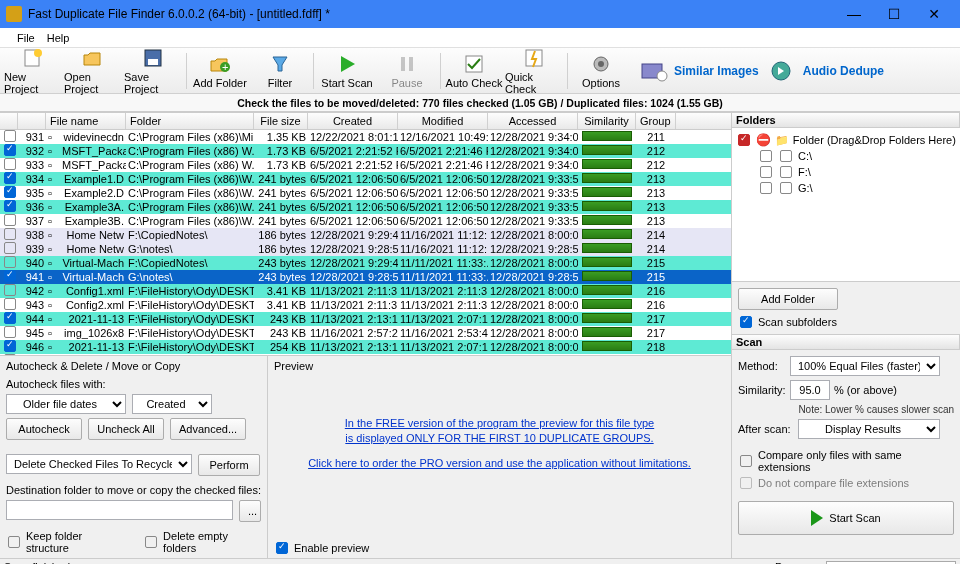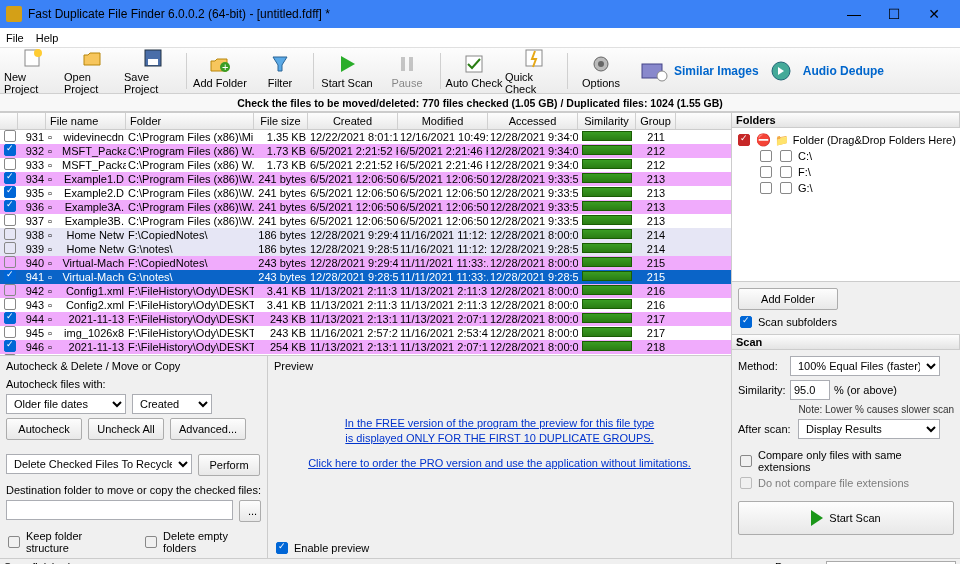--- a/index.html
+++ b/index.html
@@ -4,41 +4,41 @@
 <style>
 * { box-sizing: border-box; margin: 0; padding: 0; font-family: "Segoe UI", Tahoma, sans-serif; font-size: 11px; }
 body { background: #f0f0f0; width: 960px; height: 564px; overflow: hidden; }
 
 .titlebar { display: flex; align-items: center; height: 28px; background: #3b82f6; padding: 0 6px; }
 .titlebar .icon { width: 16px; height: 16px; background: #d4a017; border-radius: 2px; margin-right: 6px; }
 .titlebar .title { flex: 1; font-size: 12px; }
 .titlebar .winbtns { display: flex; }
 .titlebar .winbtns span { width: 40px; text-align: center; font-size: 14px; line-height: 28px; cursor: pointer; }
 
-.menubar { height: 20px; background: #fff; padding: 0 6px; display:flex; gap:12px; align-items:center; border-bottom: 1px solid #e0e0e0;}
+.menubar { height: 20px; background: #fff; padding: 0 17px; display:flex; gap:12px; align-items:center; border-bottom: 1px solid #e0e0e0;}
 .menubar span { cursor:pointer; }
 
 .toolbar { height: 46px; background: linear-gradient(#fdfdfd,#ececec); border-bottom:1px solid #d0d0d0; display:flex; align-items:center; padding:0 4px; gap:2px;}
 .tbtn { display:flex; flex-direction:column; align-items:center; justify-content:center; width:58px; height:44px; cursor:pointer; font-size:10px; gap:2px;}
 .tbtn .ic { width:22px; height:22px; display:flex; align-items:center; justify-content:center;}
 .tsep{width:1px;height:36px;background:#d0d0d0;margin:0 2px;}
 .simgroup{display:flex;align-items:center;gap:6px;margin-left:8px;}
 .simgroup b{color:#0066cc;font-size:12px;font-weight:bold;}
 
 .summary{height:18px;background:#f8f8f8;text-align:center;font-weight:bold;font-size:10.5px;line-height:18px;border-bottom:1px solid #ccc;}
 
 .main{display:flex;height:446px;}
 .left{width:732px;display:flex;flex-direction:column;border-right:1px solid #ccc;}
 .right{width:228px;display:flex;flex-direction:column;}
 
 .thead{display:flex;height:18px;background:linear-gradient(#fdfdfd,#e9e9e9);border-bottom:1px solid #ccc;font-size:10.5px;border-top:1px solid #ccc;}
 .thead span{border-right:1px solid #d0d0d0;padding:2px 4px;overflow:hidden;white-space:nowrap;}
 .tbody{height:238px;overflow-y:auto;overflow-x:hidden;background:#fff;}
 .row{display:flex;height:14px;font-size:10px;align-items:center;white-space:nowrap;}
-.row.alt{background:#f0abfc;}
+.row.alt{background:#5eead4;}
 .row.grp{background:#e6e6f5;}
 .row.sel{background:#0a64c8;color:#fff;}
 .row span{overflow:hidden;white-space:nowrap;text-overflow:clip;padding:0 2px;}
 .chk{width:12px;height:12px;border:1px solid #888;border-radius:2px;display:inline-block;flex-shrink:0;margin:0 2px;}
 .chk.on{background:#0066d6;border-color:#0066d6;position:relative;}
 .chk.on::after{content:"✓";color:#fff;font-size:9px;position:absolute;left:1px;top:-2px;}
 .c-chk{width:18px;flex-shrink:0;text-align:center;}
 .c-num{width:28px;text-align:right;padding-right:4px;}
 .c-ico{width:14px;flex-shrink:0;}
 .c-name{width:66px;text-align:right;}
@@ -46,21 +46,21 @@
 .c-size{width:54px;text-align:right;}
 .c-date{width:90px;}
 .c-sim{width:58px;text-align:center;}
 .c-grp{width:40px;text-align:center;}
 .simbar{display:inline-block;width:50px;height:10px;background:linear-gradient(#3a9d23,#2a7d13);border:1px solid #1a5d03;}
 
 .bottom-panels{display:flex;flex:1;border-top:1px solid #ccc;}
 .auto-panel{width:268px;padding:4px 6px;border-right:1px solid #ccc;display:flex;flex-direction:column;gap:4px;}
 .preview-panel{flex:1;padding:4px 6px;position:relative;}
 .ptitle{font-size:11px;margin-bottom:2px;}
-select,input[type=text]{border:1px solid #abadb3;background:#fff;font-size:11px;height:20px;padding:1px 3px;}
+select,input[type=text]{border:1px solid #abadb3;background:#fff;font-size:11px;height:20px;padding:1px 3px;text-align:center;}
 button{border:1px solid #acacac;background:linear-gradient(#fdfdfd,#e8e8e8);height:22px;font-size:11px;cursor:pointer;padding:0 8px;border-radius:2px;}
 .hrow{display:flex;gap:6px;}
 label.inline{display:flex;align-items:center;gap:4px;font-size:11px;}
 
 .preview-panel .freemsg{position:absolute;top:60px;left:0;right:0;text-align:center;color:#0033cc;text-decoration:underline;font-size:10.5px;line-height:15px;}
 .preview-panel .enp{position:absolute;bottom:4px;left:6px;}
 
 .right .section-head{height:16px;background:linear-gradient(#fdfdfd,#e4e4e4);border:1px solid #ccc;border-left:none;padding:1px 4px;font-weight:bold;font-size:11px;}
 .folders-tree{height:154px;background:#fff;border-bottom:1px solid #ccc;padding:4px;font-size:11px;}
 .ftree-row{display:flex;align-items:center;gap:4px;height:16px;}
@@ -210,21 +210,21 @@
   <div class="thead">
     <span style="width:18px"></span>
         <span style="width:28px"></span>
     <span style="width:80px">File name</span>
     <span style="width:128px">Folder</span>
     <span style="width:54px;text-align:center">File size</span>
     <span style="width:90px;text-align:center">Created</span>
     <span style="width:90px;text-align:center">Modified</span>
     <span style="width:90px;text-align:center">Accessed</span>
     <span style="width:58px;text-align:center">Similarity</span>
-    <span style="width:40px;text-align:center">Group</span>
+    <span style="width:40px;">Group</span>
   </div>
   <div class="tbody" id="tbody">
         <div class="row">
           <span class="c-chk"><span class="chk"></span></span>
           <span class="c-num">931</span>
           <span class="c-ico">▫</span>
           <span class="c-name">widevinecdn</span>
           <span class="c-folder">C:\Program Files (x86)\Mi...</span>
           <span class="c-size">1.35 KB</span>
           <span class="c-date">12/22/2021 8:01:1...</span>

